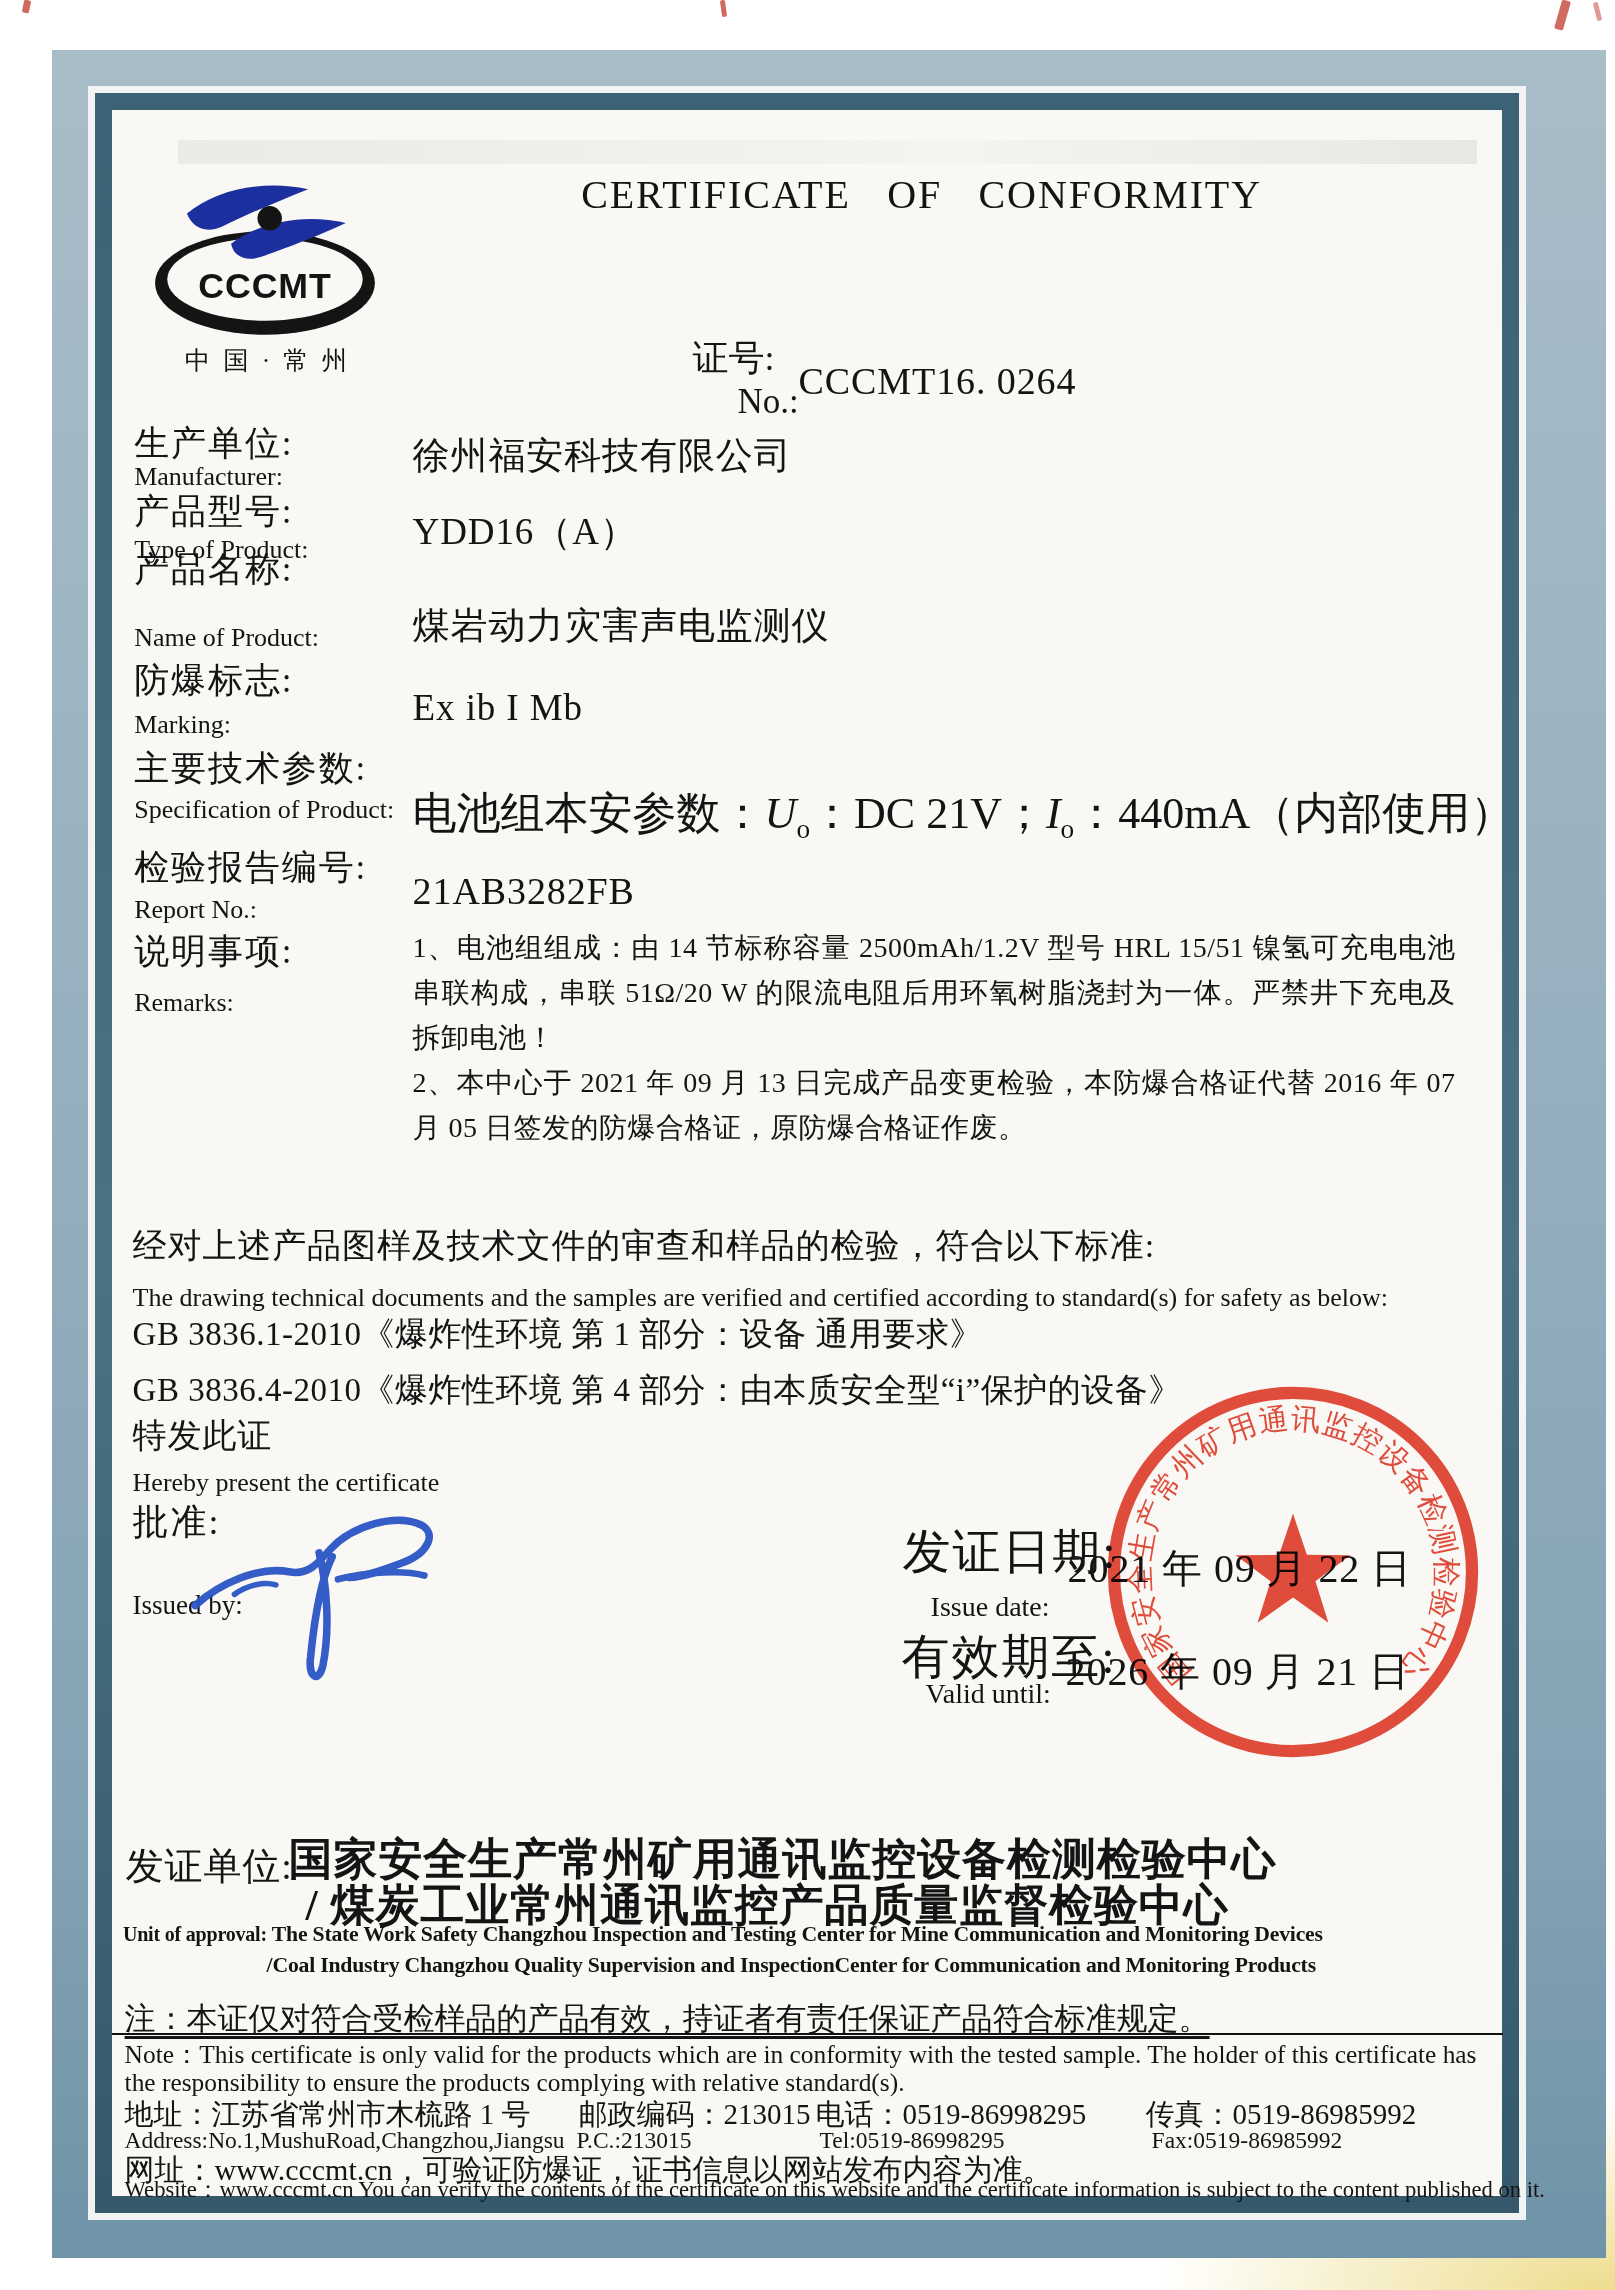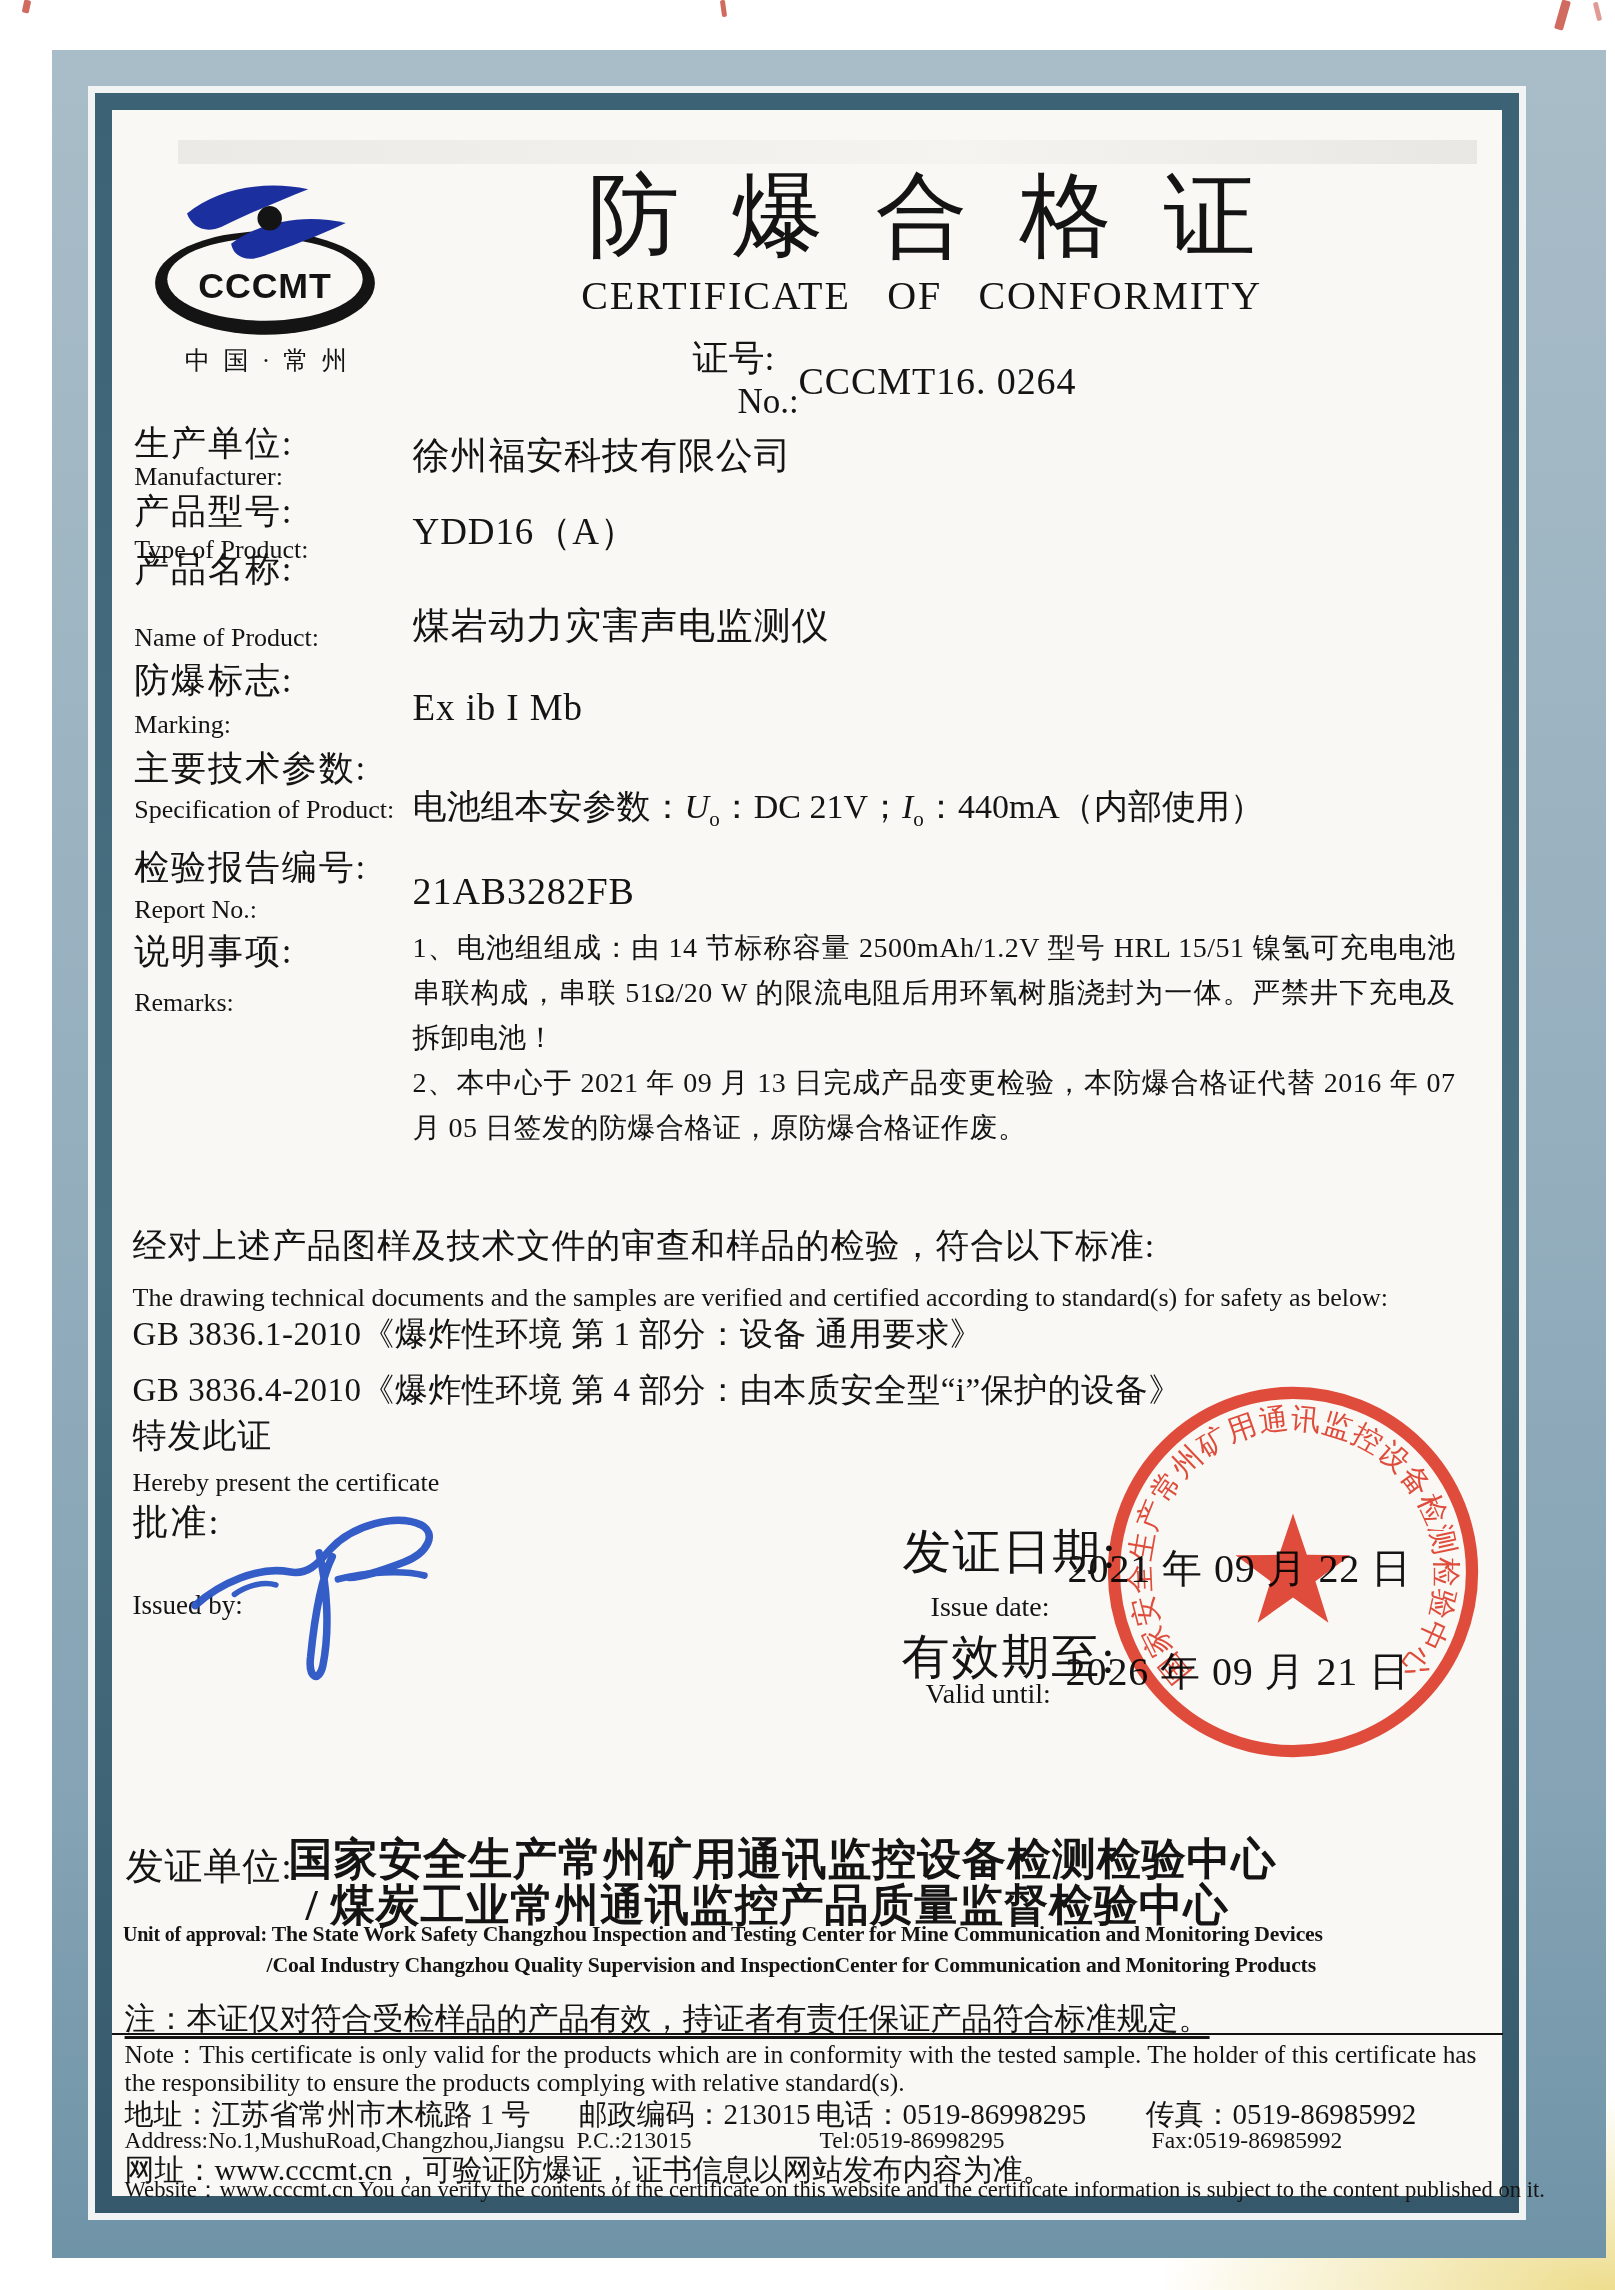--- a/index.html
+++ b/index.html
@@ -33,21 +33,21 @@
     position:absolute;right:0;bottom:0;width:452px;height:188px;
     background:radial-gradient(ellipse at 97% 100%, rgba(232,210,105,.75), rgba(232,210,105,0) 72%);
   }
   #paper-noise{position:absolute;left:66px;top:30px;width:1299px;height:24.5px;
     background:linear-gradient(90deg,rgba(110,110,110,.10),rgba(110,110,110,.03) 60%,rgba(110,110,110,.12));}
   
   .abs{position:absolute;white-space:nowrap;}
   .cn-label{font-size:35px;letter-spacing:1.9px;}
   .en-label{font-size:26px;}
   .value{font-size:37px;letter-spacing:0.9px;}
-  .value-sm{font-size:34px;}
+  .value-sm{font-size:44px;}
   
   #title-block{position:absolute;left:339px;top:56px;width:942px;text-align:center;}
   #title-cn{font-size:92px;letter-spacing:52px;padding-left:52px;line-height:1.1;}
   #title-en{font-size:40px;letter-spacing:1.9px;word-spacing:24.5px;margin-top:5.6px;}
   #certno-label-cn{left:581px;top:224px;font-size:36px;}
   #certno-label-en{left:626px;top:272px;font-size:35px;}
   #certno-value{left:687px;top:249px;font-size:38px;letter-spacing:0.9px;}
   
   #remarks-block{
     position:absolute;left:301px;top:815px;width:1043px;
@@ -103,21 +103,20 @@
             <ellipse cx="122" cy="114" rx="117" ry="55" style="fill:var(--ink);"></ellipse>
             <ellipse cx="122" cy="110" rx="104" ry="44" style="fill:var(--paper);"></ellipse>
             <path d="M39,40 C70,14 120,4 168,14 C138,26 104,40 76,54 C58,62 44,54 39,40 Z" style="fill:var(--logo-blue);"></path>
             <path d="M86,72 C118,48 165,40 208,50 C178,64 146,76 118,86 C100,92 88,84 86,72 Z" style="fill:var(--logo-blue);"></path>
             <circle cx="127" cy="45" r="13" style="fill:var(--ink);"></circle>
             <text x="122" y="130" text-anchor="middle" font-family="Liberation Sans, DejaVu Sans, sans-serif" font-size="38" font-weight="bold" letter-spacing="1" style="fill:var(--ink);">CCCMT</text>
             <text x="130" y="205" text-anchor="middle" font-size="27" letter-spacing="14" style="fill:var(--ink);">中国·常州</text>
           </svg>
 
           <div id="title-block">
-            <div id="title-cn">防爆合格证</div>
             <div id="title-en">CERTIFICATE OF CONFORMITY</div>
           </div>
 
           <div class="abs" id="certno-label-cn">证号:</div>
           <div class="abs" id="certno-label-en">No.:</div>
           <div class="abs" id="certno-value">CCCMT16. 0264</div>
 
           <div class="abs cn-label" style="left:22.6px;top:310px;">生产单位:</div>
           <div class="abs en-label" style="left:22.6px;top:352px;">Manufacturer:</div>
           <div class="abs cn-label" style="left:22.6px;top:378px;">产品型号:</div>

